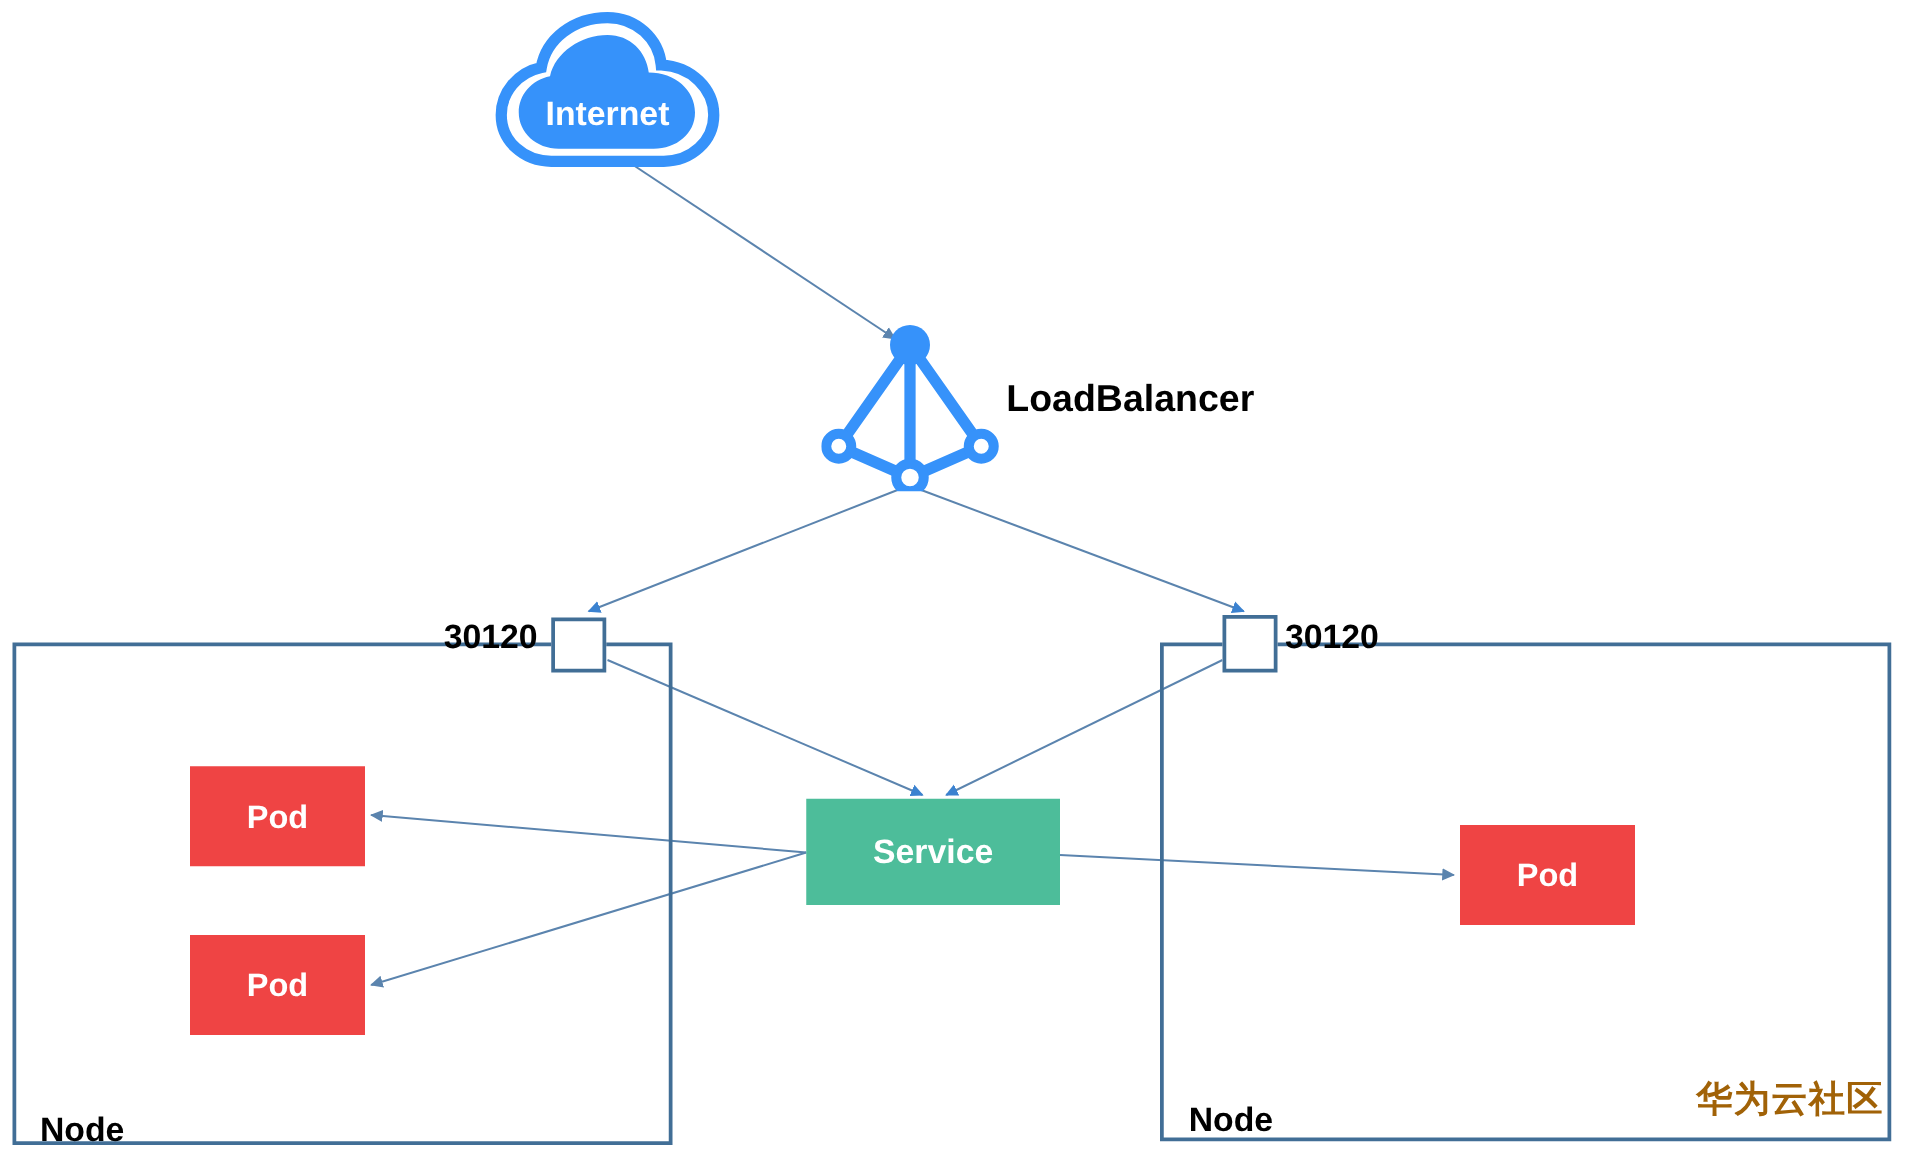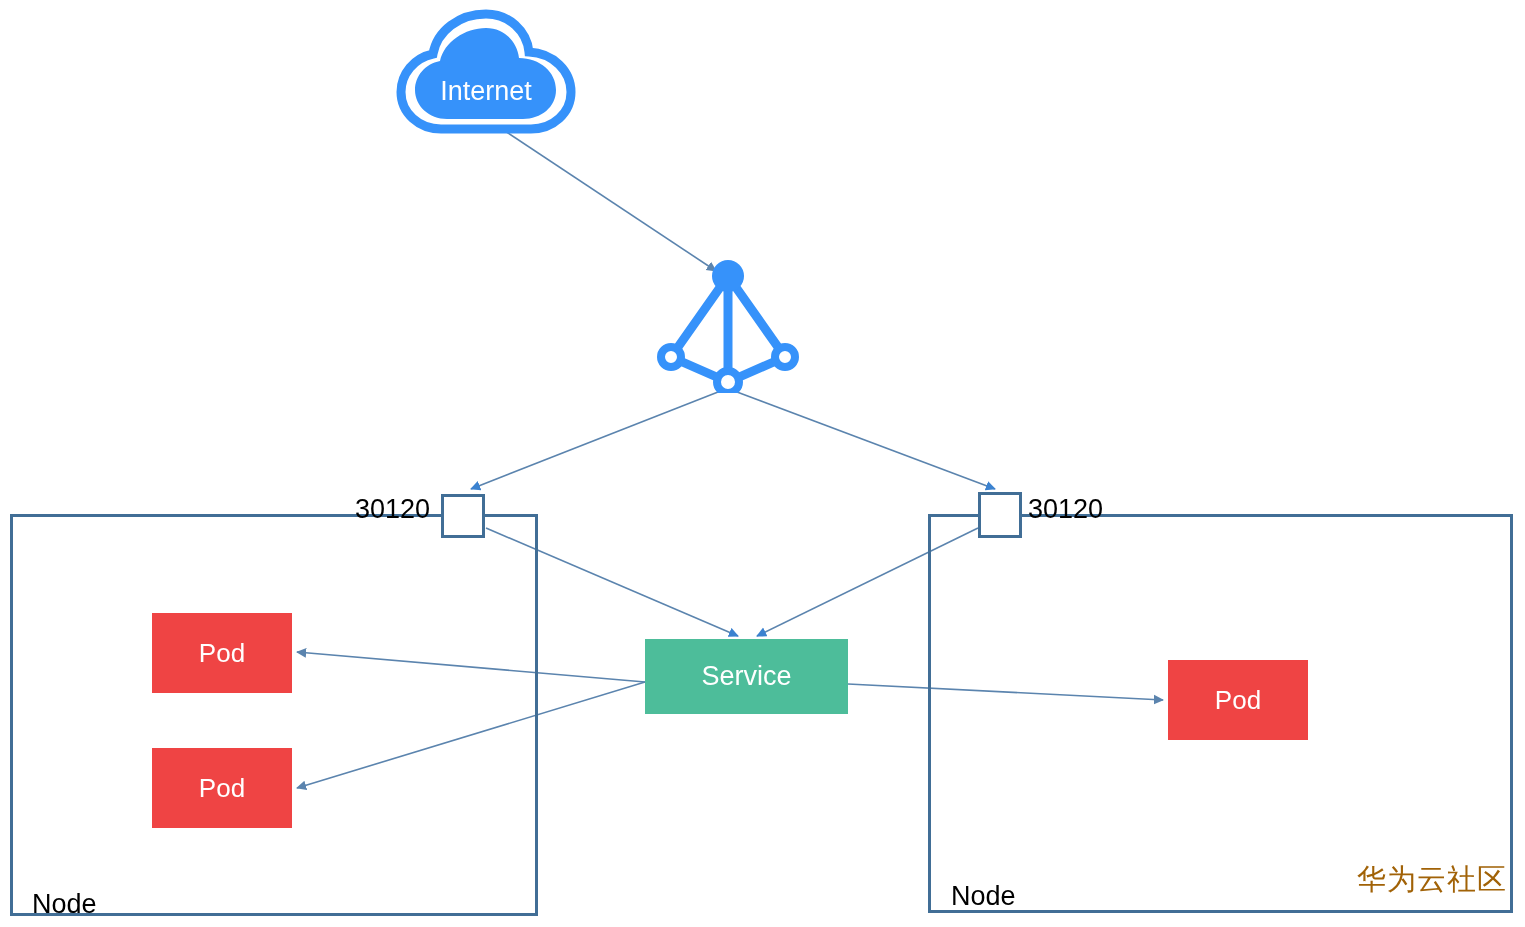--- a/index.html
+++ b/index.html
@@ -9,20 +9,21 @@
   }
   body {
     font-family: "Liberation Sans", sans-serif;
   }
   #canvas {
     position: relative;
     width: 1525px;
     height: 927px;
     background: #ffffff;
     overflow: hidden;
+    font-weight: bold;
   }
   #edges {
     position: absolute;
     left: 0;
     top: 0;
     width: 1525px;
     height: 927px;
     pointer-events: none;
   }
   .node-box {
@@ -185,35 +186,36 @@
         <line x1="14" y1="99" x2="71" y2="124"></line>
         <line x1="128" y1="99" x2="71" y2="124"></line>
       </g>
       <circle cx="71" cy="18" r="16" fill="#3692FA"></circle>
       <circle cx="14" cy="99" r="10" fill="#ffffff" stroke="#3692FA" stroke-width="8"></circle>
       <circle cx="128" cy="99" r="10" fill="#ffffff" stroke="#3692FA" stroke-width="8"></circle>
       <circle cx="71" cy="124" r="11" fill="#ffffff" stroke="#3692FA" stroke-width="8"></circle>
     </svg>
   </div>
 
+  <div class="lb-label" style="left:805px; top:303px;">LoadBalancer</div>
 
   <div class="node-box" style="left:10px; top:514px; width:528px; height:402px;"></div>
   <div class="node-label" style="left:32px; top:878px;">Node</div>
 
   <div class="pod-box" style="left:152px; top:613px; width:140px; height:80px;">Pod</div>
   <div class="pod-box" style="left:152px; top:748px; width:140px; height:80px;">Pod</div>
 
   <div class="node-box" style="left:928px; top:514px; width:585px; height:399px;"></div>
   <div class="node-label" style="left:951px; top:870px;">Node</div>
 
   <div class="pod-box" style="left:1168px; top:660px; width:140px; height:80px;">Pod</div>
 
   <div class="port-box" style="left:441px; top:494px; width:44px; height:44px;"></div>
   <div class="port-label" style="left:355px; top:466px;">30120</div>
 
   <div class="port-box" style="left:978px; top:492px; width:44px; height:46px;"></div>
   <div class="port-label" style="left:1028px; top:466px;">30120</div>
 
-  <div class="service-box" style="left:645px; top:639px; width:203px; height:75px;">Service</div>
+  <div class="service-box" style="left:645px; top:639px; width:203px; height:85px;">Service</div>
 
   <div class="watermark">华为云社区</div>
 
 </div>
 
 </body></html>

